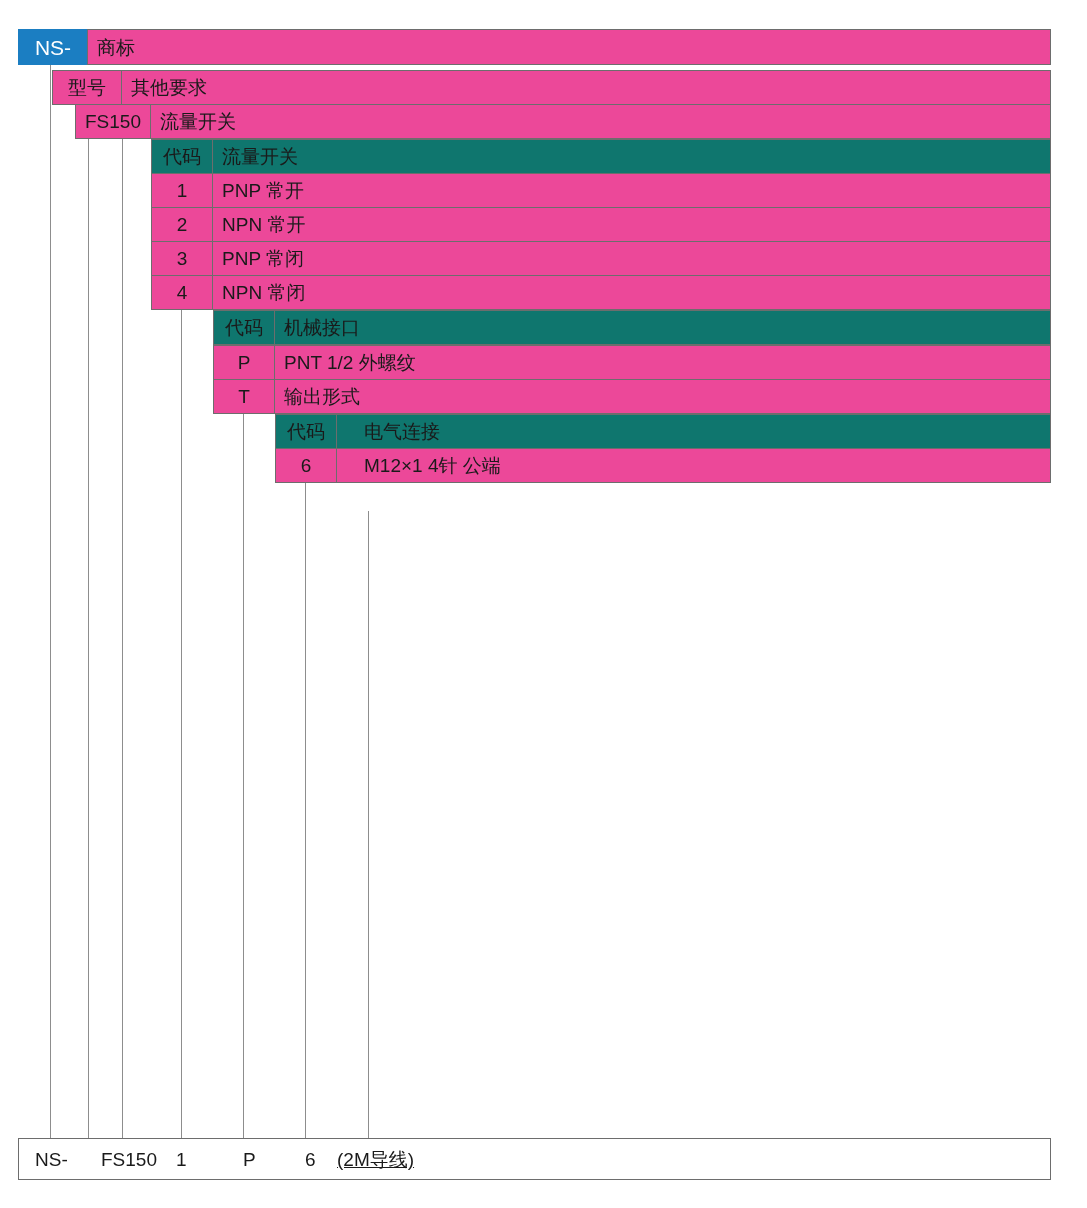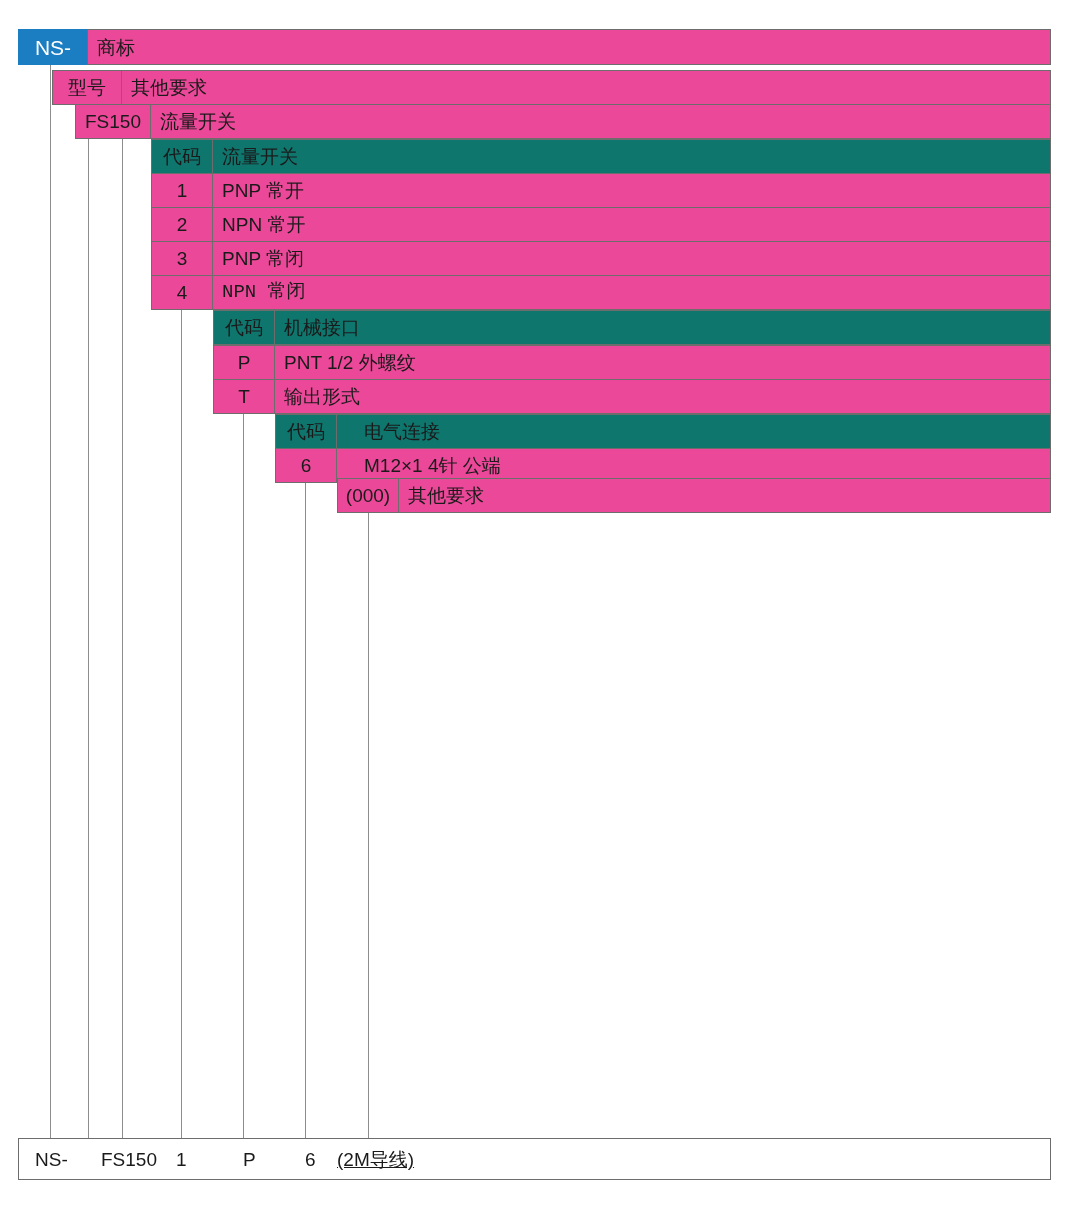--- a/index.html
+++ b/index.html
@@ -137,21 +137,21 @@
     <div class="cell desc" style="flex:1; margin-left:-1px;">NPN  常开</div>
   </div>
 
   <div class="row" style="left:151px; top:241px; width:900px; height:35px;">
     <div class="cell code" style="width:62px;">3</div>
     <div class="cell desc" style="flex:1; margin-left:-1px;">PNP  常闭</div>
   </div>
 
   <div class="row" style="left:151px; top:275px; width:900px; height:35px;">
     <div class="cell code" style="width:62px;">4</div>
-    <div class="cell desc" style="flex:1; margin-left:-1px;font-family:Liberation Mono, monospace;">NPN  常闭</div>
+    <div class="cell desc" style="flex:1; margin-left:-1px;">NPN  常闭</div>
   </div>
 
   <div class="row" style="left:213px; top:310px; width:838px; height:35px;">
     <div class="cell code header" style="width:62px;">代码</div>
     <div class="cell desc header" style="flex:1; margin-left:-1px;text-align:right;">机械接口</div>
   </div>
 
   <div class="row" style="left:213px; top:345px; width:838px; height:35px;">
     <div class="cell code" style="width:62px;">P</div>
     <div class="cell desc" style="flex:1; margin-left:-1px;">PNT 1/2 外螺纹</div>
@@ -165,24 +165,20 @@
   <div class="row" style="left:275px; top:414px; width:776px; height:35px;">
     <div class="cell code header" style="width:62px;">代码</div>
     <div class="cell desc header" style="flex:1; margin-left:-1px; padding-left:27px;">电气连接</div>
   </div>
 
   <div class="row" style="left:275px; top:448px; width:776px; height:35px;">
     <div class="cell code" style="width:62px;">6</div>
     <div class="cell desc" style="flex:1; margin-left:-1px; padding-left:27px;">M12×1 4针 公端</div>
   </div>
 
-  <div class="row" style="left:337px; top:478px; width:714px; height:35px;">
-    <div class="cell code" style="width:62px;">(000)</div>
-    <div class="cell desc" style="flex:1; margin-left:-1px;">其他要求</div>
-  </div>
 
   <div id="example-strip">
     <div class="ex-item" style="left:16px;">NS-</div>
     <div class="ex-item" style="left:82px;">FS150</div>
     <div class="ex-item" style="left:157px;">1</div>
     <div class="ex-item" style="left:224px;">P</div>
     <div class="ex-item" style="left:286px;">6</div>
     <div class="ex-item" style="left:318px;text-decoration:underline;">(2M导线)</div>
 
   </div>

